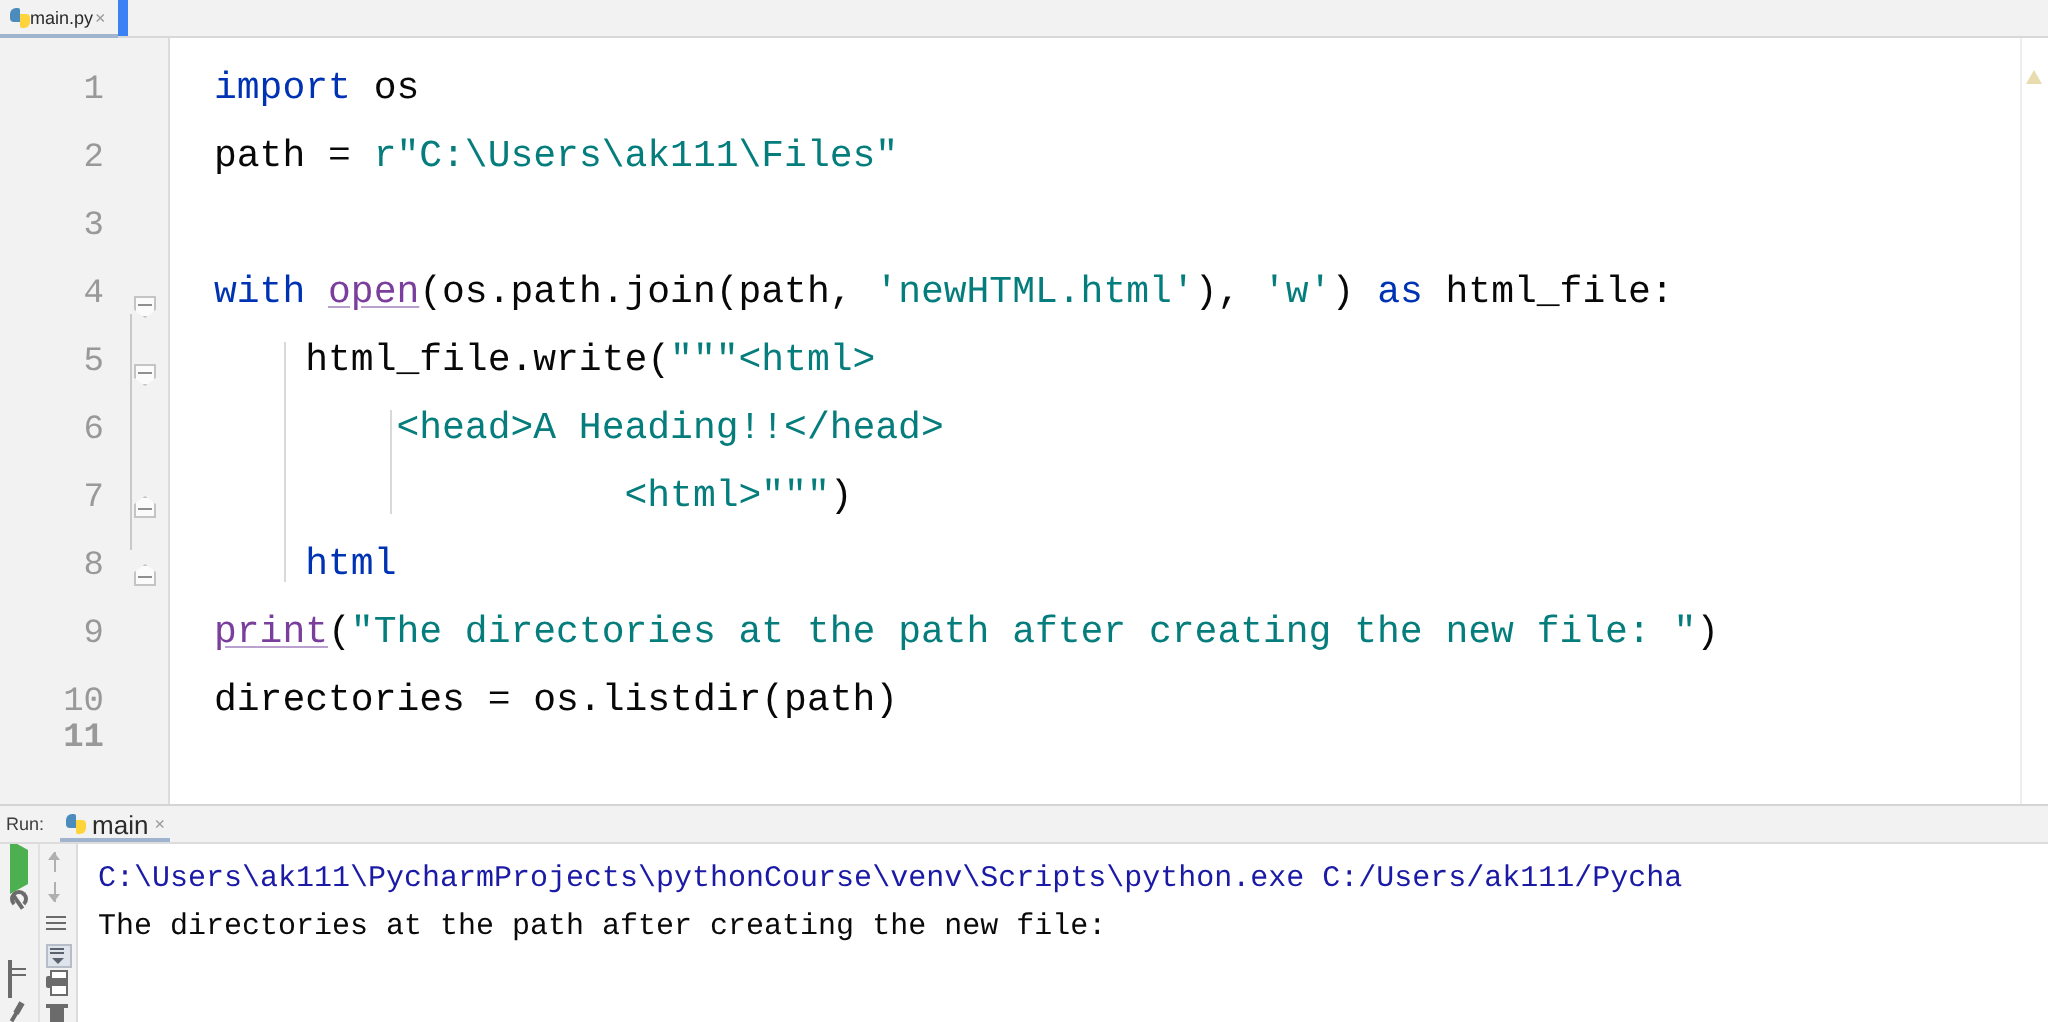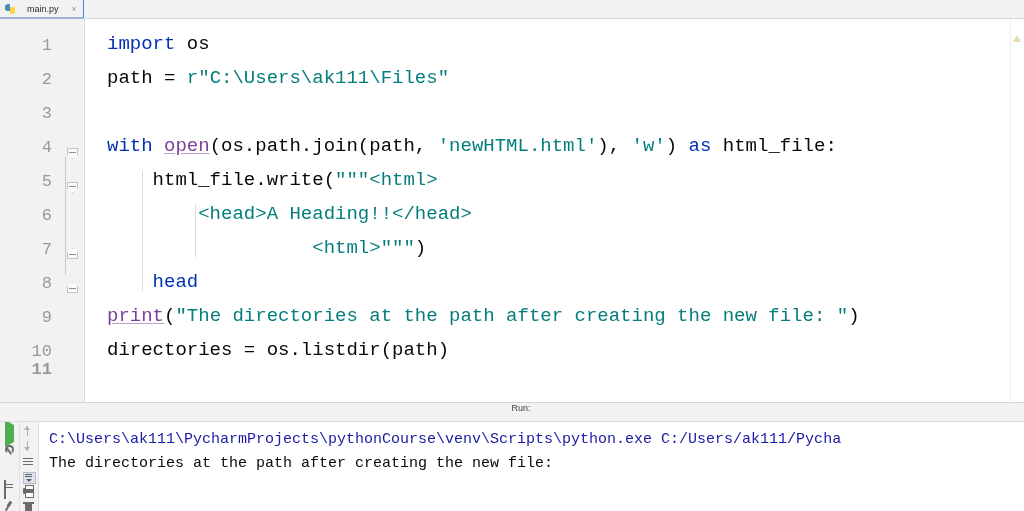--- a/index.html
+++ b/index.html
@@ -19,24 +19,24 @@
   
   .tabbar {
     height: 18px; min-height: 18px;
     background: #f2f2f2;
     border-bottom: 1px solid #d8d8d8;
     display: flex; align-items: stretch;
     position: relative;
   }
   .tab {
     display: flex; align-items: center;
-    gap: 12px;
+    gap: 0;
     padding: 0 6px 0 5px;
     background: #f2f2f2;
-    border-right: 1px solid #3b82f6;
+    border-right: 5px solid #3b82f6;
     position: relative;
   }
   .tab.active { background: #f2f2f2; }
   .tab.active::after {
     content: ""; position: absolute;
     left: 0; right: 0; bottom: -1px; height: 2px;
     background: #a0b4d0;
   }
   .tab-label {
     font-size: 9px; color: #2b2b2b;
@@ -153,23 +153,22 @@
   
   .run-panel {
     height: 108px; min-height: 108px;
     display: flex; flex-direction: column;
     background: #ffffff;
   }
   .run-tabbar {
     height: 18px; min-height: 18px;
     background: #f2f2f2;
     display: flex; align-items: center;
-    gap: 22px; padding-left: 18px;
+    gap: 6px; padding-left: 3px;
     border-bottom: 1px solid #dcdcdc;
-    flex-direction: column;
   }
   .run-label {
     font-size: 9px; color: #3c3c3c;
     font-family: "Liberation Sans", sans-serif;
   }
   .run-tab {
     display: flex; align-items: center; gap: 3px;
     padding: 0 5px; height: 18px; position: relative;
   }
   .run-tab::after {
@@ -384,21 +383,21 @@
       <div class="scroll-gutter">
         <span class="warn-tri"></span>
       </div>
     <div class="code-line" style="top: 16px;"><span class="kw">import</span><span class="plain"> os</span></div>
         <div class="code-line" style="top: 50px;"><span class="plain">path = </span><span class="str">r"C:\Users\ak111\Files"</span></div>
         <div class="code-line" style="top: 84px;"></div>
         <div class="code-line" style="top: 118px;"><span class="kw">with</span><span class="plain"> </span><span class="fn">open</span><span class="plain">(os.path.join(path, </span><span class="str">'newHTML.html'</span><span class="plain">), </span><span class="str">'w'</span><span class="plain">) </span><span class="kw">as</span><span class="plain"> html_file:</span></div>
         <div class="code-line" style="top: 152px;"><span class="plain">    html_file.write(</span><span class="str">"""&lt;html&gt;</span></div>
         <div class="code-line" style="top: 186px;"><span class="str">        &lt;head&gt;A Heading!!&lt;/head&gt;</span></div>
         <div class="code-line" style="top: 220px;"><span class="str">                  &lt;html&gt;"""</span><span class="plain">)</span></div>
-        <div class="code-line" style="top: 254px;"><span class="plain">    </span><span class="kw">head</span></div>
+        <div class="code-line" style="top: 254px;"><span class="plain">    </span><span class="kw">html</span></div>
         <div class="code-line" style="top: 288px;"><span class="fn">print</span><span class="plain">(</span><span class="str">"The directories at the path after creating the new file: "</span><span class="plain">)</span></div>
         <div class="code-line" style="top: 322px;"><span class="plain">directories = os.listdir(path)</span></div>
       </div>
   </div>
 
   <div class="run-panel">
 
     <div class="run-tabbar">
       <span class="run-label">Run:</span>
       <span class="run-tab">

